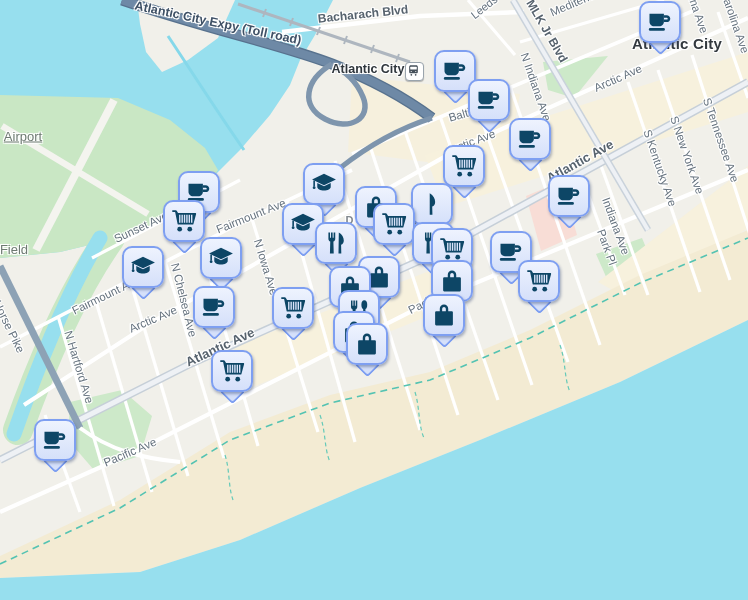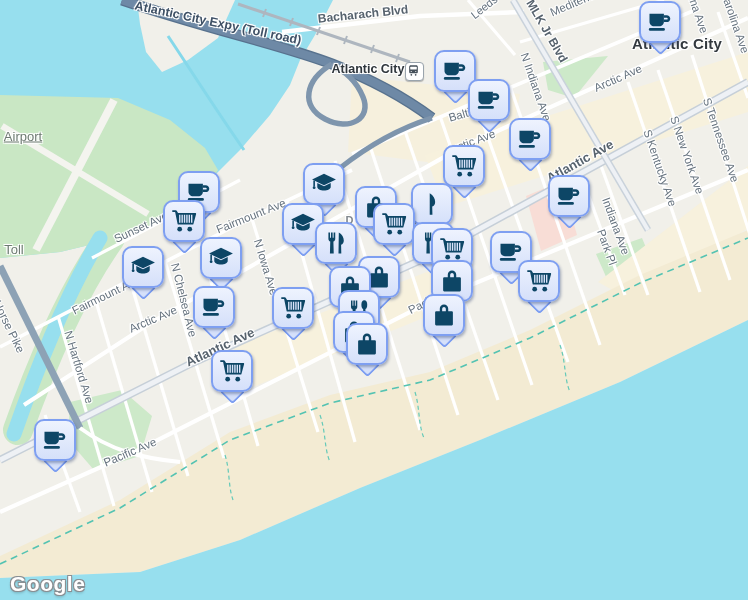--- a/index.html
+++ b/index.html
@@ -203,21 +203,21 @@
       <div class="slabel" style="left: 141px; top: 227px; font-size: 11.5px; transform: translate(-50%, -50%) rotate(-25deg);">Sunset Ave</div>
       <div class="slabel" style="left: 266px; top: 267px; font-size: 11.5px; transform: translate(-50%, -50%) rotate(73deg);">N Iowa Ave</div>
       <div class="slabel" style="left: 184px; top: 300px; font-size: 11.5px; transform: translate(-50%, -50%) rotate(76deg);">N Chelsea Ave</div>
       <div class="slabel" style="left: 153px; top: 319px; font-size: 11.5px; transform: translate(-50%, -50%) rotate(-23deg);">Arctic Ave</div>
       <div class="slabel major" style="left: 220px; top: 347px; font-size: 13px; transform: translate(-50%, -50%) rotate(-25deg);">Atlantic Ave</div>
       <div class="slabel" style="left: 106px; top: 295px; font-size: 11.5px; transform: translate(-50%, -50%) rotate(-26deg);">Fairmount Ave</div>
       <div class="slabel" style="left: 79px; top: 367px; font-size: 11.5px; transform: translate(-50%, -50%) rotate(73deg);">N Hartford Ave</div>
       <div class="slabel" style="left: 2px; top: 312px; font-size: 11.5px; transform: translate(-50%, -50%) rotate(64deg);">White Horse Pike</div>
       <div class="slabel" style="left: 130px; top: 452px; font-size: 11.5px; transform: translate(-50%, -50%) rotate(-23deg);">Pacific Ave</div>
       <div class="slabel area" style="left: 23px; top: 136px; font-size: 13px; transform: translate(-50%, -50%) rotate(0deg); text-decoration: underline;">Airport</div>
-      <div class="slabel area" style="left: 14px; top: 249px; font-size: 13px; transform: translate(-50%, -50%) rotate(0deg);">Toll</div>
+      <div class="slabel area" style="left: 14px; top: 249px; font-size: 13px; transform: translate(-50%, -50%) rotate(0deg);">Field</div>
     </div>
 
   <div id="station" style="left: 405px; top: 62px;">
     <svg viewBox="0 0 24 24">
         <use href="#i-train"></use>
       </svg>
   </div>
 
   <div id="marker-layer">
       <div class="marker" style="left: 639px; top: 1px;">
@@ -370,14 +370,13 @@
           <use href="#i-cart"></use>
         </svg>
       </div>
       <div class="marker" style="left: 34px; top: 419px;">
         <svg viewBox="0 0 24 24">
           <use href="#i-coffee"></use>
         </svg>
       </div>
     </div>
 
-  <div id="google-logo">Google</div>
 </div>
 
 </body></html>

